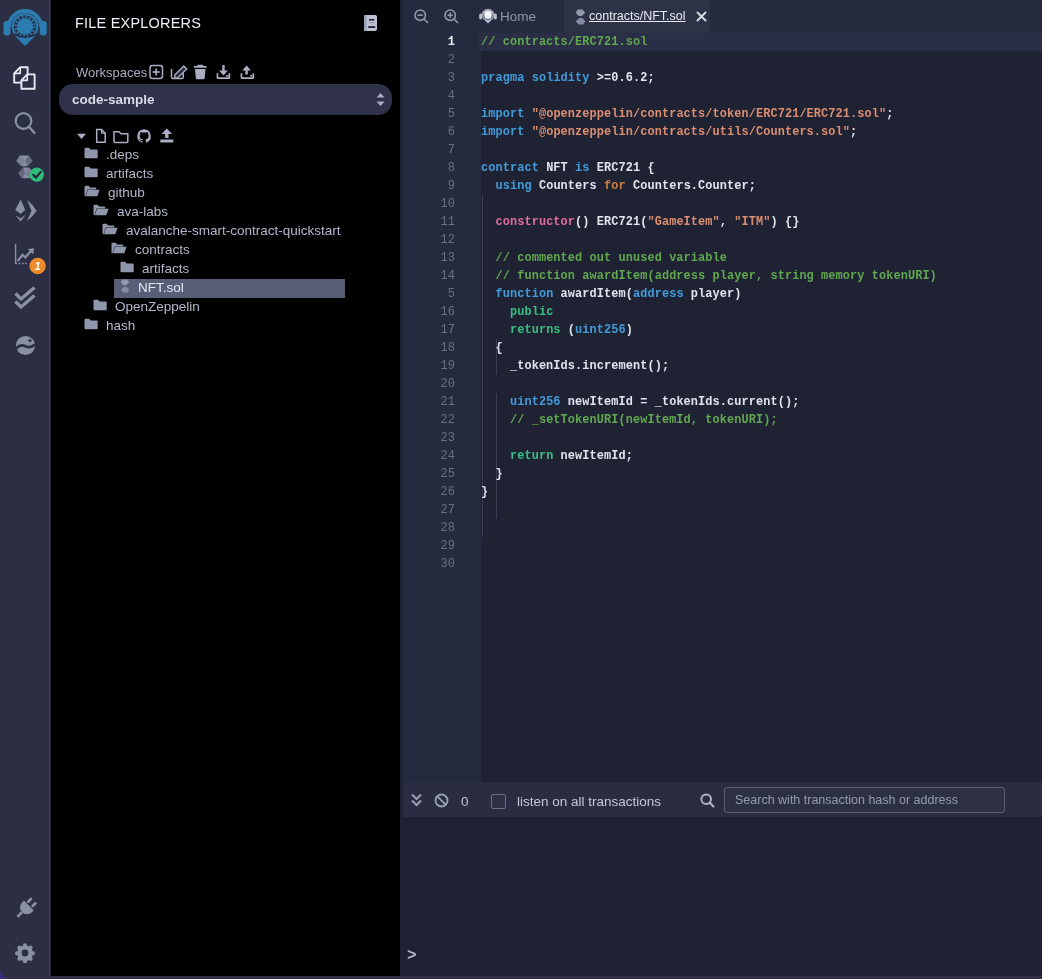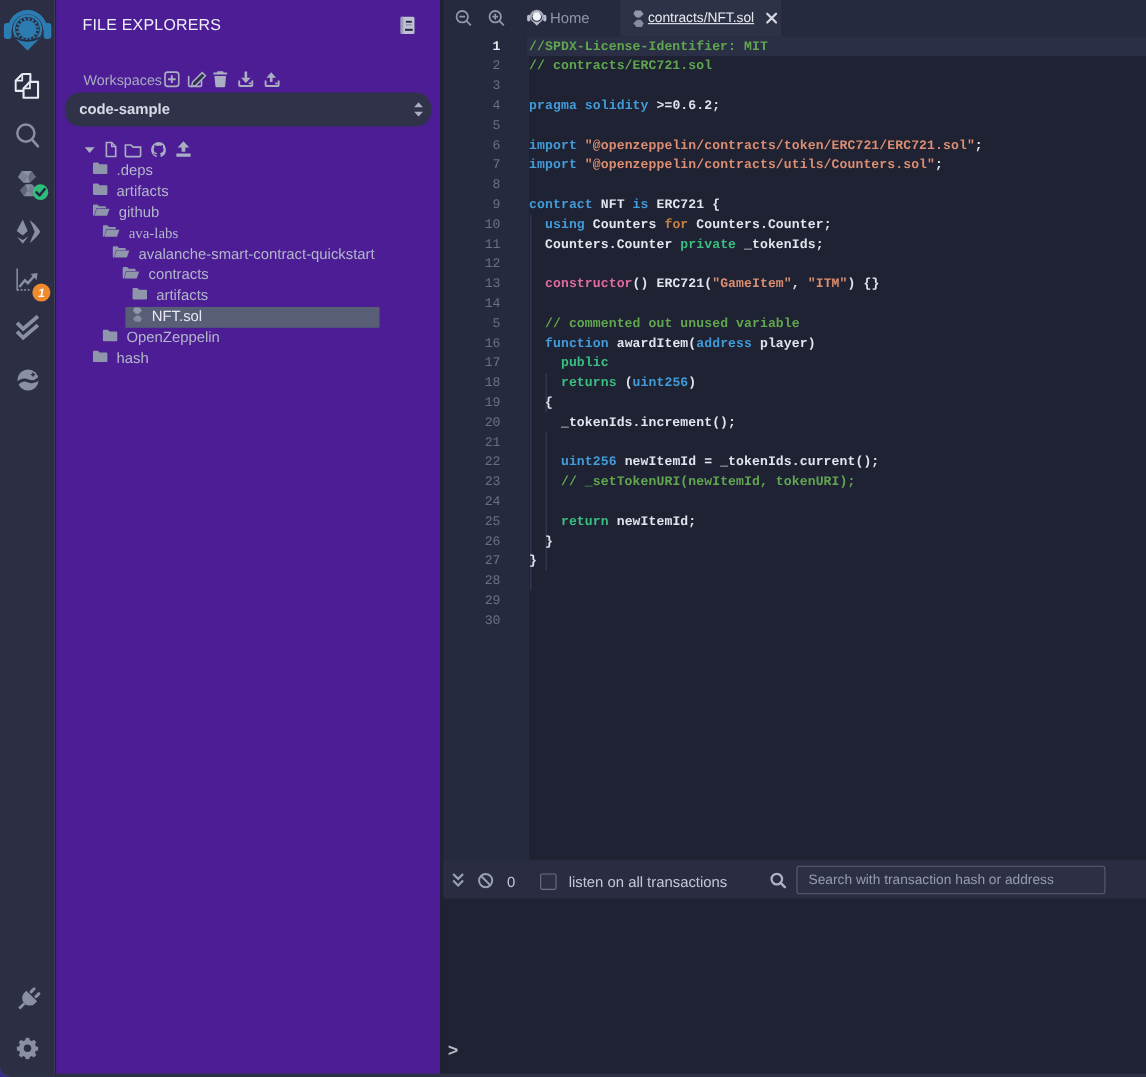--- a/index.html
+++ b/index.html
@@ -6,21 +6,21 @@
 html,body { width:1042px; height:979px; overflow:hidden; background:#1f2233; }
 body { font-family:"Liberation Sans", sans-serif; position:relative; }
 #app { position:absolute; left:0; top:0; width:1042px; height:979px; }
 .abs { position:absolute; }
 
 
 #sidebar { position:absolute; left:0; top:0; width:50px; height:979px; background:#2c2f44; border-right:1px solid #3e4156; border-bottom:1px solid #3e4156; border-radius:0 0 0 9px; }
 #sidebar svg { position:absolute; }
 
 
-#panel { position:absolute; left:51px; top:0; width:349px; height:978px; background:#4c1d95; border-bottom:1px solid #3a3d52; }
+#panel { position:absolute; left:51px; top:0; width:349px; height:978px; background:#000000; border-bottom:1px solid #3a3d52; }
 #panel .title { position:absolute; left:24px; top:15px; font-size:14.5px; color:#eef0f9; letter-spacing:.2px; }
 #ws-label { position:absolute; left:25px; top:65px; font-size:13px; color:#a8adc1; }
 #ws-select { position:absolute; left:8px; top:84px; width:333px; height:31px; background:#2f3248; border-radius:14px; }
 #ws-select .txt { position:absolute; left:13px; top:8px; font-size:13.5px; font-weight:bold; color:#d8dbe7; }
 .tree-row { position:absolute; height:19px; font-size:13.5px; color:#b3b7ca; white-space:nowrap; }
 #sel-row { position:absolute; left:63px; top:279px; width:231px; height:19px; background:#575e76; }
 
 
 #main { position:absolute; left:400px; top:0; width:642px; height:979px; background:#1f2233; }
 #divider { position:absolute; left:400px; top:0; width:3px; height:979px; background:#383b50; }
@@ -202,21 +202,21 @@
         <div class="tree-row" style="left:33px; top:165px; color:#b3b7ca"><svg width="14" height="12" viewBox="0 0 14 12" style="vertical-align:-1px">
             <path d="M0.5,1.8 Q0.5,0.8 1.5,0.8 H5 L6.6,2.4 H12.8 Q13.7,2.4 13.7,3.3 V10.3 Q13.7,11.2 12.8,11.2 H1.5 Q0.5,11.2 0.5,10.3 Z" fill="#8f95ab"></path>
           </svg><span style="margin-left:8px; vertical-align:top; line-height:17px; display:inline-block;">artifacts</span></div>
         <div class="tree-row" style="left:33px; top:184px; color:#b3b7ca"><svg width="16" height="12" viewBox="0 0 16 12" style="vertical-align:-1px">
             <path d="M0.5,1.8 Q0.5,0.8 1.5,0.8 H4.6 L6.2,2.4 H11.4 Q12.3,2.4 12.3,3.3 V4.4 H3.6 L1.6,11.2 H1.3 Q0.5,11.2 0.5,10.3 Z" fill="#8f95ab"></path>
             <path d="M3.9,4.8 H15.6 L13.3,11.2 H1.9 Z" fill="#8f95ab"></path>
           </svg><span style="margin-left:8px; vertical-align:top; line-height:17px; display:inline-block;">github</span></div>
         <div class="tree-row" style="left:42px; top:203px; color:#b3b7ca"><svg width="16" height="12" viewBox="0 0 16 12" style="vertical-align:-1px">
             <path d="M0.5,1.8 Q0.5,0.8 1.5,0.8 H4.6 L6.2,2.4 H11.4 Q12.3,2.4 12.3,3.3 V4.4 H3.6 L1.6,11.2 H1.3 Q0.5,11.2 0.5,10.3 Z" fill="#8f95ab"></path>
             <path d="M3.9,4.8 H15.6 L13.3,11.2 H1.9 Z" fill="#8f95ab"></path>
-          </svg><span style="margin-left:8px; vertical-align:top; line-height:17px; display:inline-block;font-family:Liberation Serif, serif;">ava-labs</span></div>
+          </svg><span style="margin-left:8px; vertical-align:top; line-height:17px; display:inline-block;">ava-labs</span></div>
         <div class="tree-row" style="left:51px; top:222px; color:#b3b7ca"><svg width="16" height="12" viewBox="0 0 16 12" style="vertical-align:-1px">
             <path d="M0.5,1.8 Q0.5,0.8 1.5,0.8 H4.6 L6.2,2.4 H11.4 Q12.3,2.4 12.3,3.3 V4.4 H3.6 L1.6,11.2 H1.3 Q0.5,11.2 0.5,10.3 Z" fill="#8f95ab"></path>
             <path d="M3.9,4.8 H15.6 L13.3,11.2 H1.9 Z" fill="#8f95ab"></path>
           </svg><span style="margin-left:8px; vertical-align:top; line-height:17px; display:inline-block;">avalanche-smart-contract-quickstart</span></div>
         <div class="tree-row" style="left:60px; top:241px; color:#b3b7ca"><svg width="16" height="12" viewBox="0 0 16 12" style="vertical-align:-1px">
             <path d="M0.5,1.8 Q0.5,0.8 1.5,0.8 H4.6 L6.2,2.4 H11.4 Q12.3,2.4 12.3,3.3 V4.4 H3.6 L1.6,11.2 H1.3 Q0.5,11.2 0.5,10.3 Z" fill="#8f95ab"></path>
             <path d="M3.9,4.8 H15.6 L13.3,11.2 H1.9 Z" fill="#8f95ab"></path>
           </svg><span style="margin-left:8px; vertical-align:top; line-height:17px; display:inline-block;">contracts</span></div>
         <div class="tree-row" style="left:69px; top:260px; color:#b3b7ca"><svg width="14" height="12" viewBox="0 0 14 12" style="vertical-align:-1px">
             <path d="M0.5,1.8 Q0.5,0.8 1.5,0.8 H5 L6.6,2.4 H12.8 Q13.7,2.4 13.7,3.3 V10.3 Q13.7,11.2 12.8,11.2 H1.5 Q0.5,11.2 0.5,10.3 Z" fill="#8f95ab"></path>
@@ -304,35 +304,34 @@
         <div>26</div>
         <div>27</div>
         <div>28</div>
         <div>29</div>
         <div>30</div>
       </div>
     <div class="guide" style="left:81.5px; top:195px; height:342px;"></div>
     <div class="guide" style="left:95.7px; top:339px; height:36px;"></div>
     <div class="guide" style="left:95.7px; top:393px; height:126px;"></div>
     <div id="code">
-        <div><span class="cm">//SPDX-License-Identifier: MIT</span></div>
         <div><span class="cm">// contracts/ERC721.sol</span></div>
         <div> </div>
         <div><span class="kw">pragma</span> <span class="kw">solidity</span> &gt;=0.6.2;</div>
         <div> </div>
         <div><span class="kw">import</span> <span class="st">"@openzeppelin/contracts/token/ERC721/ERC721.sol"</span>;</div>
         <div><span class="kw">import</span> <span class="st">"@openzeppelin/contracts/utils/Counters.sol"</span>;</div>
         <div> </div>
         <div><span class="kw">contract</span> NFT <span class="kw">is</span> ERC721 {</div>
         <div>  <span class="kw">using</span> Counters <span class="or">for</span> Counters.Counter;</div>
-        <div>  Counters.Counter <span class="gr">private</span> _tokenIds;</div>
         <div> </div>
         <div>  <span class="pk">constructor</span>() ERC721(<span class="st">"GameItem"</span>, <span class="st">"ITM"</span>) {}</div>
         <div> </div>
         <div>  <span class="cm">// commented out unused variable</span></div>
+        <div>  <span class="cm">// function awardItem(address player, string memory tokenURI)</span></div>
         <div>  <span class="kw">function</span> awardItem(<span class="kw">address</span> player)</div>
         <div>    <span class="gr">public</span></div>
         <div>    <span class="gr">returns</span> (<span class="kw">uint256</span>)</div>
         <div>  {</div>
         <div>    _tokenIds.increment();</div>
         <div> </div>
         <div>    <span class="kw">uint256</span> newItemId = _tokenIds.current();</div>
         <div>    <span class="cm">// _setTokenURI(newItemId, tokenURI);</span></div>
         <div> </div>
         <div>    <span class="gr">return</span> newItemId;</div>

